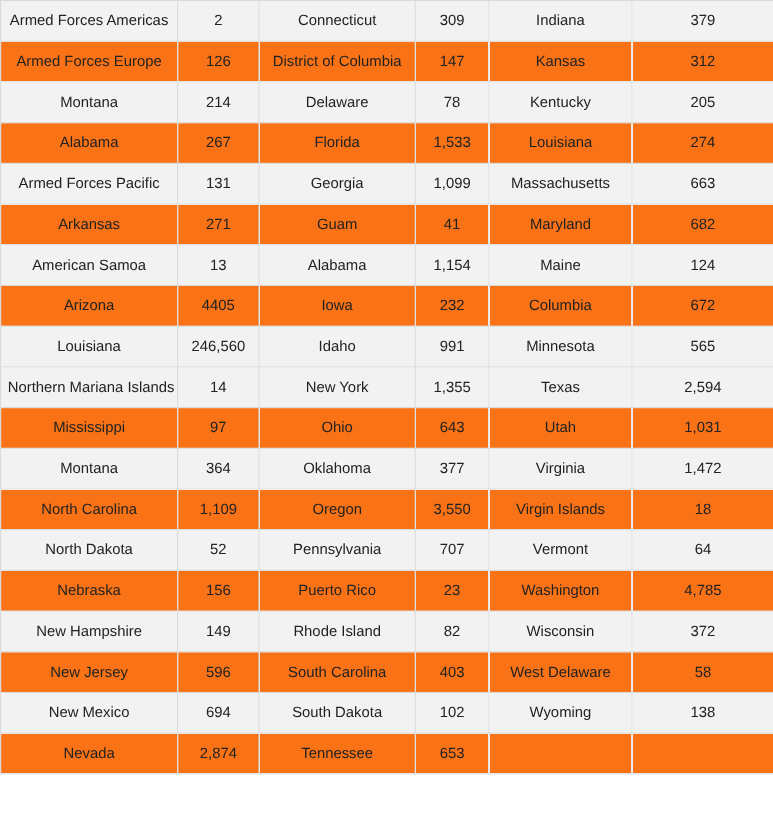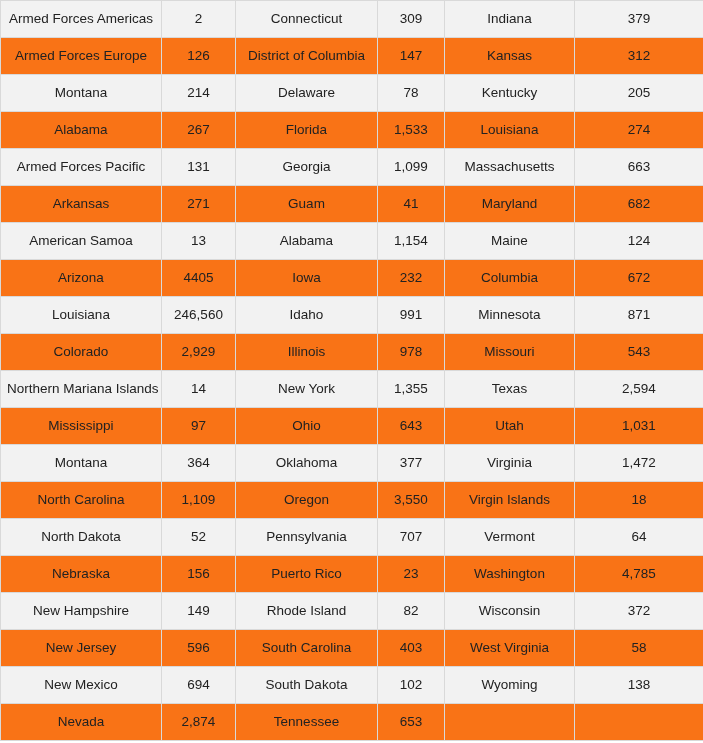--- a/index.html
+++ b/index.html
@@ -124,29 +124,21 @@
         <td>232</td>
         <td>Columbia</td>
         <td>672</td>
       </tr>
       <tr class="alt">
         <td>Louisiana</td>
         <td>246,560</td>
         <td>Idaho</td>
         <td>991</td>
         <td>Minnesota</td>
-        <td>871</td>
-      </tr>
-      <tr class="plain">
-        <td>Colorado</td>
-        <td>2,929</td>
-        <td>Illinois</td>
-        <td>978</td>
-        <td>Missouri</td>
-        <td>543</td>
+        <td>565</td>
       </tr>
       <tr class="alt">
         <td>Northern Mariana Islands</td>
         <td>14</td>
         <td>New York</td>
         <td>1,355</td>
         <td>Texas</td>
         <td>2,594</td>
       </tr>
       <tr class="plain">
@@ -195,21 +187,21 @@
         <td>Rhode Island</td>
         <td>82</td>
         <td>Wisconsin</td>
         <td>372</td>
       </tr>
       <tr class="plain">
         <td>New Jersey</td>
         <td>596</td>
         <td>South Carolina</td>
         <td>403</td>
-        <td>West Virginia</td>
+        <td>West Delaware</td>
         <td>58</td>
       </tr>
       <tr class="alt">
         <td>New Mexico</td>
         <td>694</td>
         <td>South Dakota</td>
         <td>102</td>
         <td>Wyoming</td>
         <td>138</td>
       </tr>

